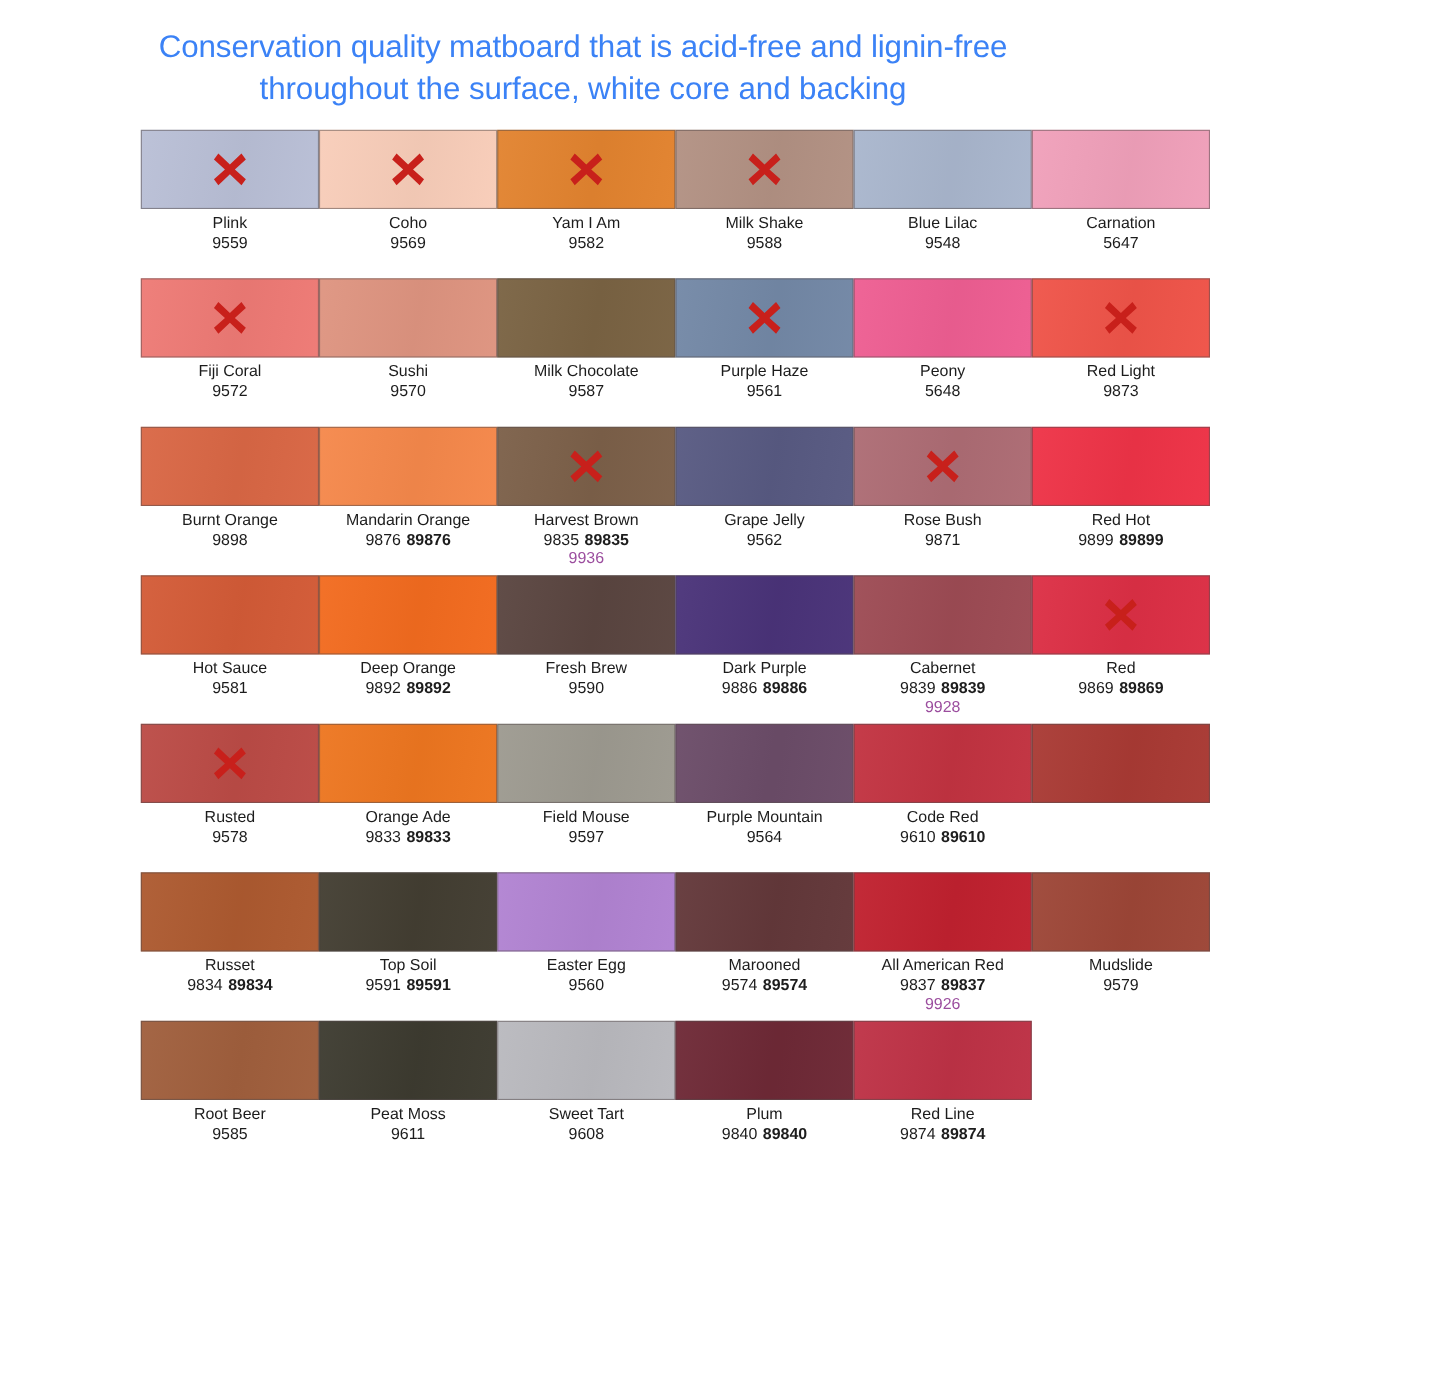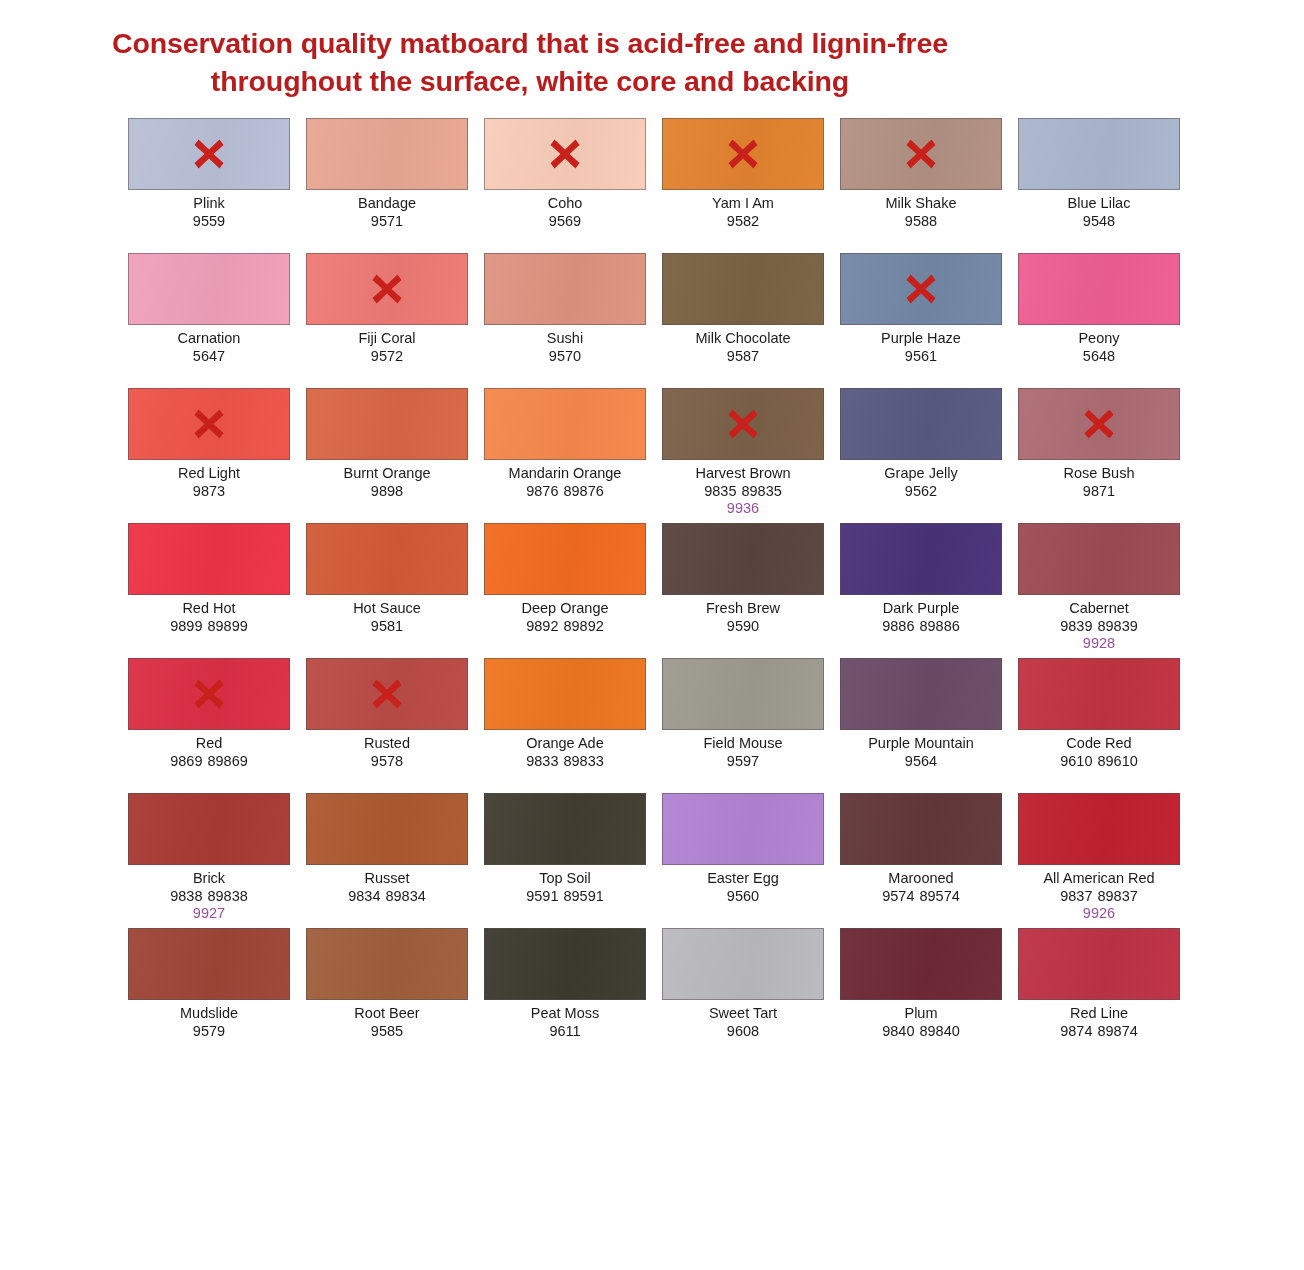--- a/index.html
+++ b/index.html
@@ -25,34 +25,33 @@
   }
 
   #heading {
     position: absolute;
     top: 24px;
     left: 0;
     width: 1060px;
     text-align: center;
     font-size: 28.5px;
     line-height: 38px;
-    font-weight: 700;
-    color: #b91c1c;
+    font-weight: 400;
+    color: #3b82f6;
     letter-spacing: -0.1px;
   }
   #heading .hline { display: block; }
 
   #grid {
     position: absolute;
     top: 118px;
     left: 128px;
     width: 1050px;
     display: grid;
     grid-template-columns: repeat(6, 162px);
-    column-gap: 16px;
     grid-auto-rows: 135px;
   }
 
   .cell {
     width: 162px;
     position: relative;
   }
 
   .swatch {
     width: 162px;
@@ -85,21 +84,21 @@
 
   .caption {
     margin-top: 5px;
     text-align: center;
     font-size: 14.5px;
     line-height: 16.5px;
     color: #1c1c1c;
   }
   .cap-name { display: block; white-space: nowrap; }
   .cap-codes { display: block; margin-top: 1px; }
-  .cap-codes .code-b { font-weight: normal; margin-left: 5px; }
+  .cap-codes .code-b { font-weight: bold; margin-left: 5px; }
   .cap-alt {
     display: block;
     margin-top: 1px;
     color: #9B4D9E;
   }
 </style>
 </head>
 <body>
 
 <div id="page">
@@ -117,27 +116,20 @@
               <path d="M9.5 5.5 L20 15.5 L30.5 5.5 L34.5 11 L24.5 20 L34.5 29 L30.5 34.5 L20 24.5 L9.5 34.5 L5.5 29 L15.5 20 L5.5 11 Z" fill="#C8201B"></path>
             </svg>
           </span>
         </div>
         <div class="caption">
           <span class="cap-name">Plink</span>
           <span class="cap-codes"><span>9559</span></span>
         </div>
       </div>
       <div class="cell">
-        <div class="swatch" style="background-color: rgb(232, 167, 147);"></div>
-        <div class="caption">
-          <span class="cap-name">Bandage</span>
-          <span class="cap-codes"><span>9571</span></span>
-        </div>
-      </div>
-      <div class="cell">
         <div class="swatch" style="background-color: rgb(248, 205, 185);">
           <span class="xmark">
             <svg viewBox="0 0 40 40" xmlns="http://www.w3.org/2000/svg">
               <path d="M9.5 5.5 L20 15.5 L30.5 5.5 L34.5 11 L24.5 20 L34.5 29 L30.5 34.5 L20 24.5 L9.5 34.5 L5.5 29 L15.5 20 L5.5 11 Z" fill="#C8201B"></path>
             </svg>
           </span>
         </div>
         <div class="caption">
           <span class="cap-name">Coho</span>
           <span class="cap-codes"><span>9569</span></span>
@@ -383,25 +375,20 @@
       </div>
       <div class="cell">
         <div class="swatch" style="background-color: rgb(194, 51, 65);"></div>
         <div class="caption">
           <span class="cap-name">Code Red</span>
           <span class="cap-codes"><span>9610</span><span class="code-b">89610</span></span>
         </div>
       </div>
       <div class="cell">
         <div class="swatch" style="background-color: rgb(169, 58, 52);"></div>
-        <div class="caption">
-          <span class="cap-name">Brick</span>
-          <span class="cap-codes"><span>9838</span><span class="code-b">89838</span></span>
-          <span class="cap-alt" style="color: rgb(155, 77, 158);">9927</span>
-        </div>
       </div>
       <div class="cell">
         <div class="swatch" style="background-color: rgb(173, 90, 48);"></div>
         <div class="caption">
           <span class="cap-name">Russet</span>
           <span class="cap-codes"><span>9834</span><span class="code-b">89834</span></span>
         </div>
       </div>
       <div class="cell">
         <div class="swatch" style="background-color: rgb(67, 62, 50);"></div>

